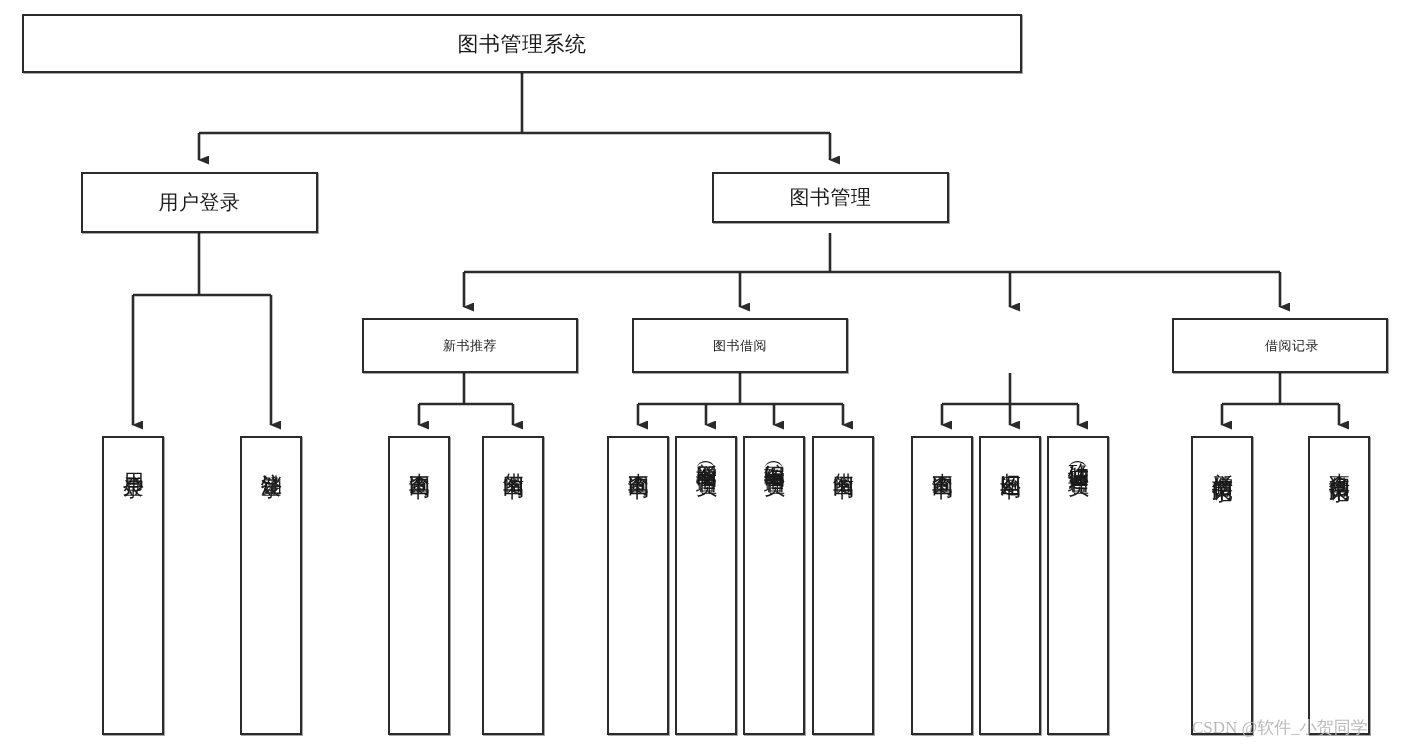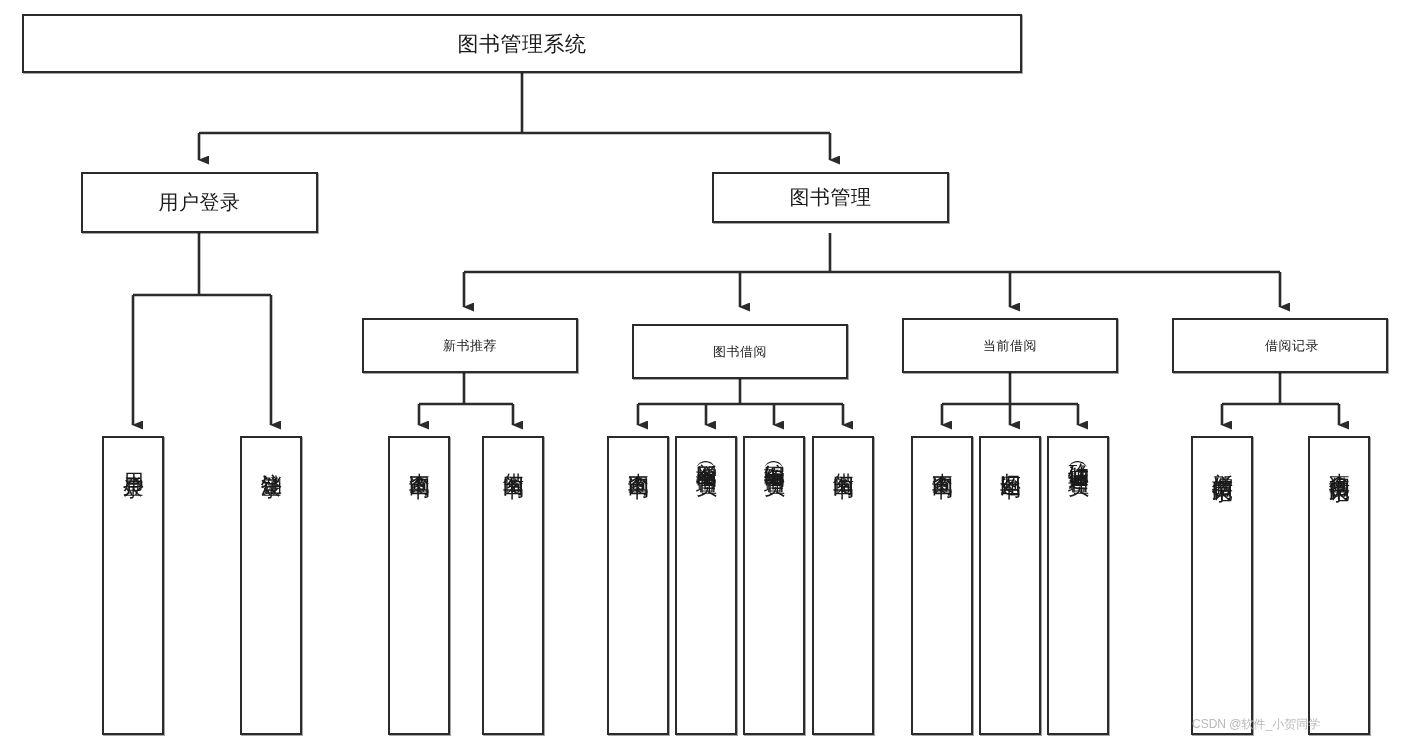--- a/index.html
+++ b/index.html
@@ -55,24 +55,25 @@
     text-orientation: upright;
     font-size: 21px;
     line-height: 1.18;
     letter-spacing: 2px;
     white-space: nowrap;
     margin: 0 auto;
   }
   .node.leaf.tall-text { padding-top: 8px; }
   .watermark {
     position: absolute;
-    font-size: 12px;
+    font-size: 17px;
     color: #b9b9b9;
     white-space: nowrap;
     user-select: none;
+    font-family: Liberation Serif, serif;
   }
 </style>
 </head>
 <body>
 
 <div id="diagram-canvas">
 
   <svg id="edge-layer" viewBox="0 0 1405 747" xmlns="http://www.w3.org/2000/svg">
     <defs>
       <marker id="arrowhead" markerWidth="9" markerHeight="11" refX="4.5" refY="10" orient="auto" markerUnits="userSpaceOnUse">
@@ -130,25 +131,22 @@
   <div class="node level1" style="left:81px; top:172px; width:237px; height:61px;">
     <span class="node-label">用户登录</span>
   </div>
   <div class="node level1" style="left:712px; top:172px; width:237px; height:51px;">
     <span class="node-label">图书管理</span>
   </div>
 
   <div class="node level2" style="left:362px; top:318px; width:216px; height:55px;">
     <span class="node-label">新书推荐</span>
   </div>
-  <div class="node level2" style="left:632px; top:318px; width:216px; height:55px;margin-top:6px;">
+  <div class="node level2" style="left:632px; top:318px; width:216px; height:55px;">
     <span class="node-label">图书借阅</span>
-  </div>
-  <div class="node level2" style="left:902px; top:318px; width:216px; height:55px;">
-    <span class="node-label">当前借阅</span>
   </div>
   <div class="node level2" style="left:1172px; top:318px; width:216px; height:55px;padding-left:24px;">
     <span class="node-label">借阅记录</span>
   </div>
 
   <div class="node leaf" style="left:102px; top:436px; width:62px; height:299px;">
     <span class="node-label">用户登录</span>
   </div>
   <div class="node leaf" style="left:240px; top:436px; width:62px; height:299px;">
     <span class="node-label">注销登录</span>

